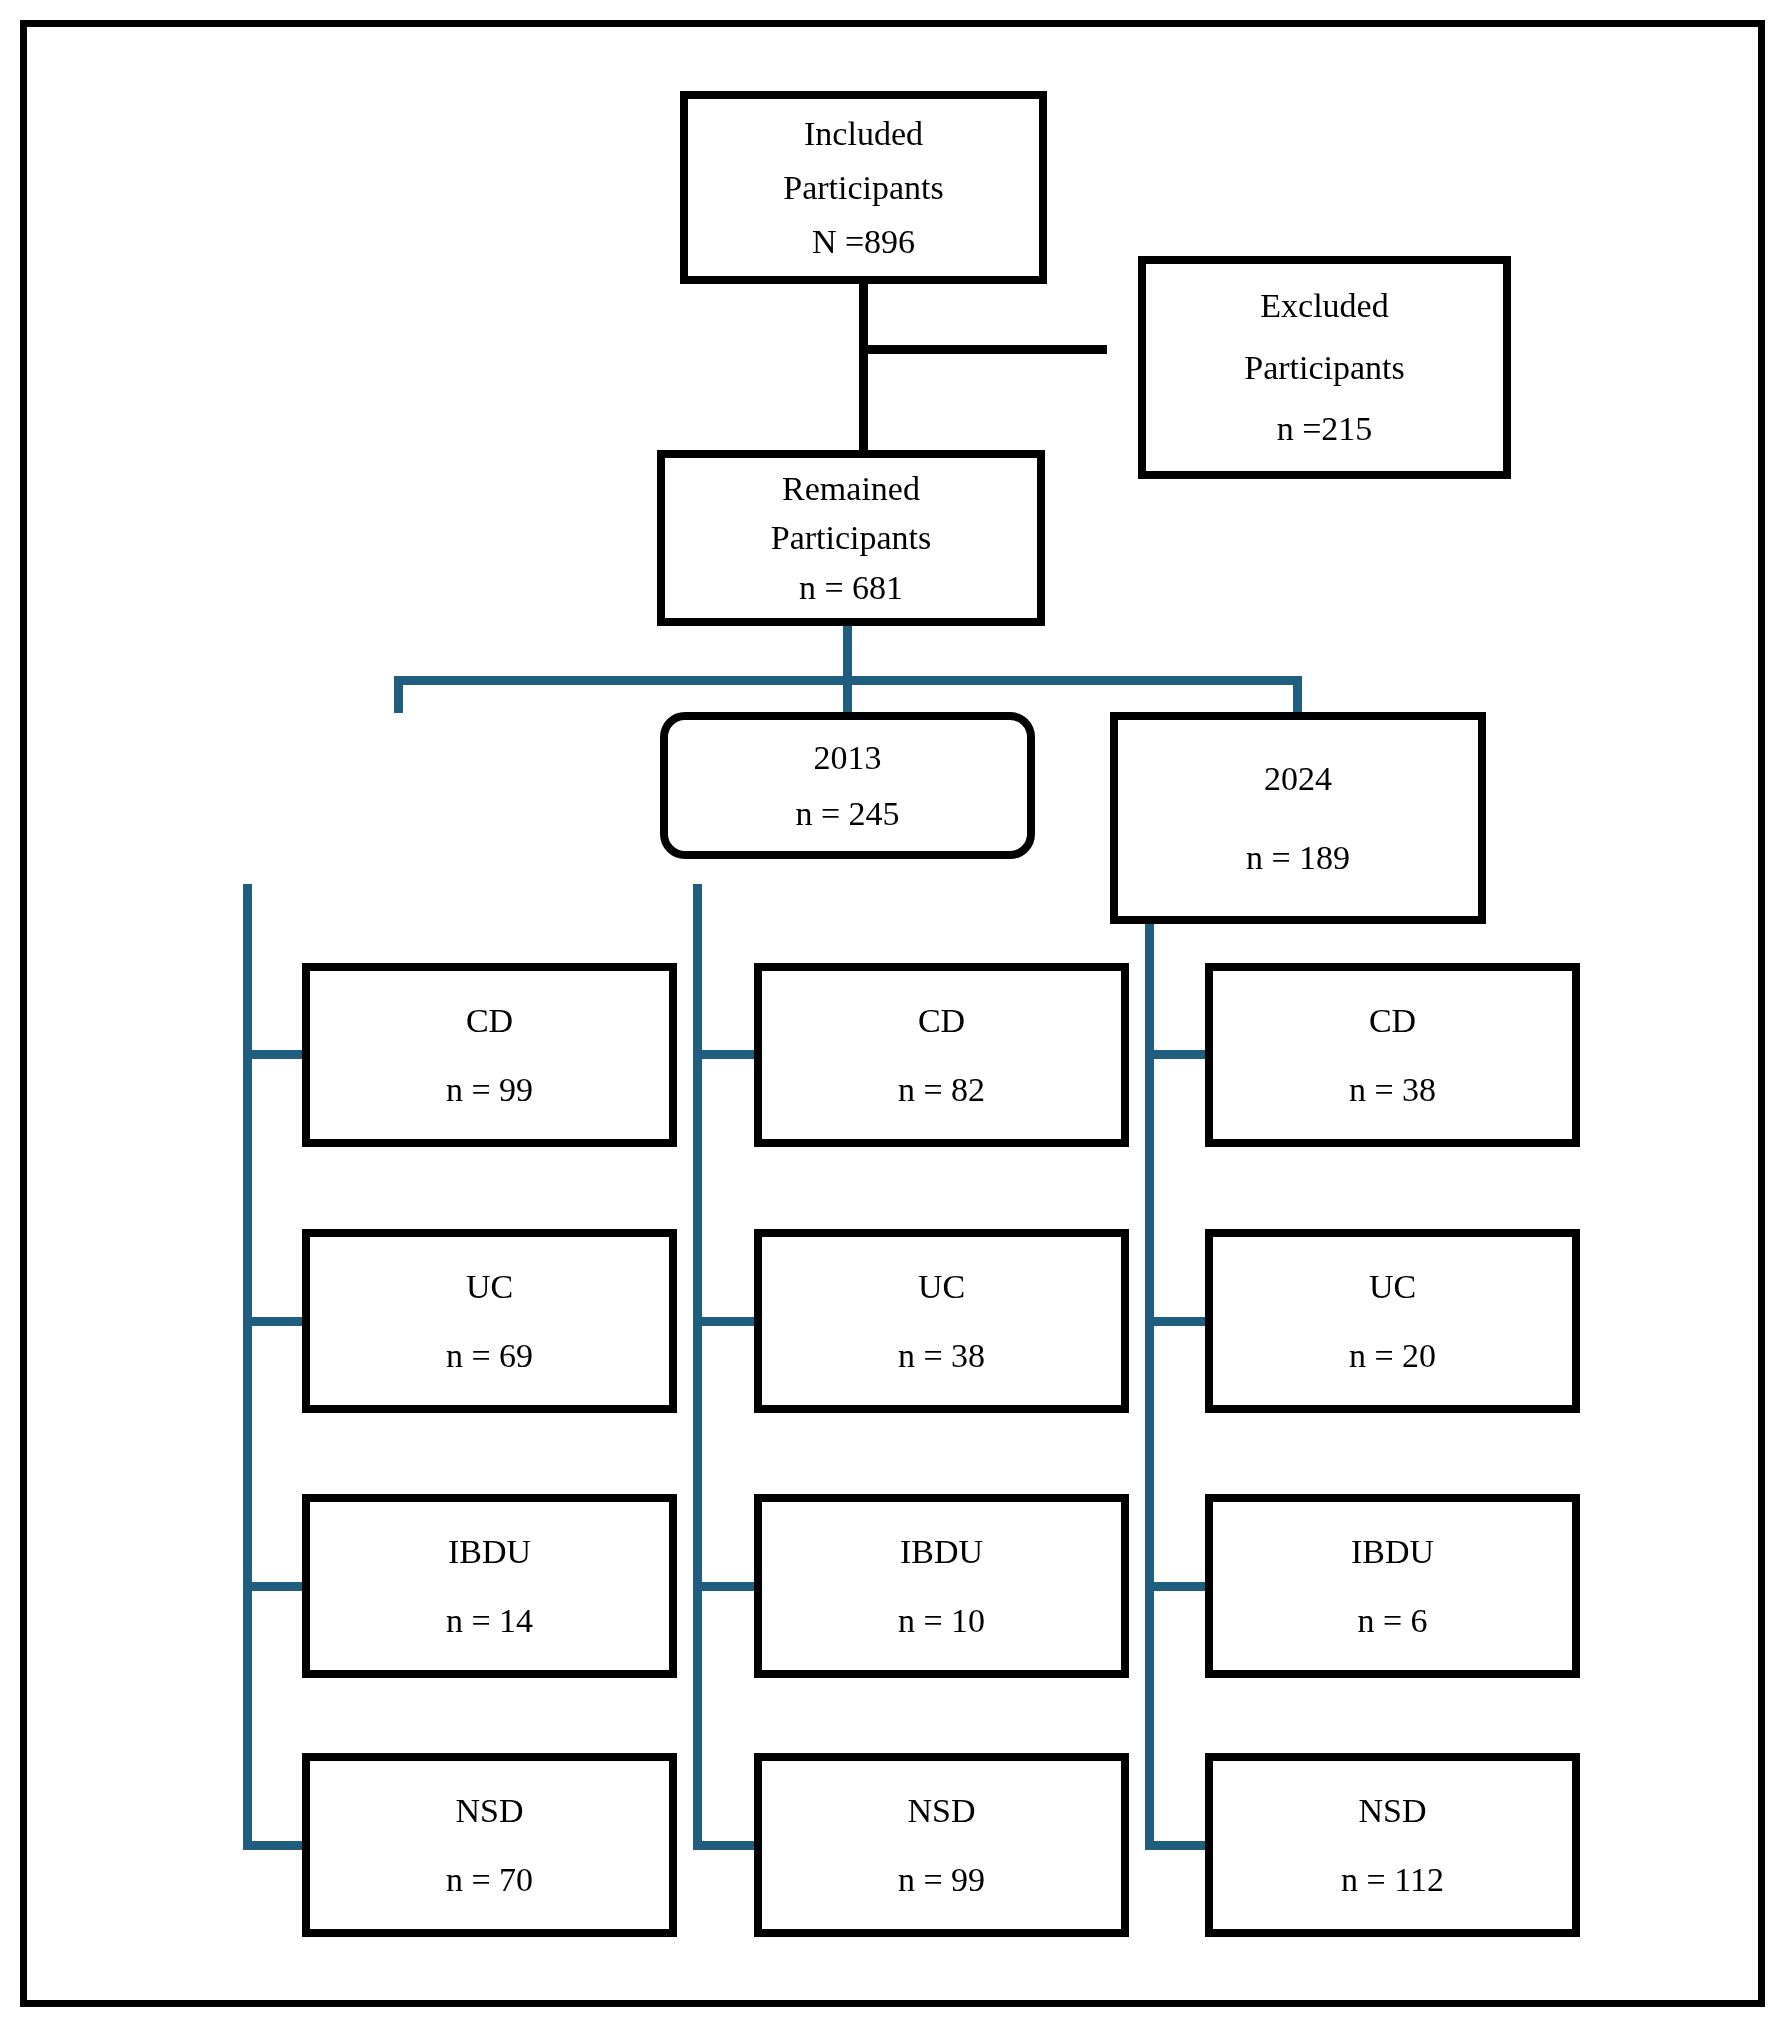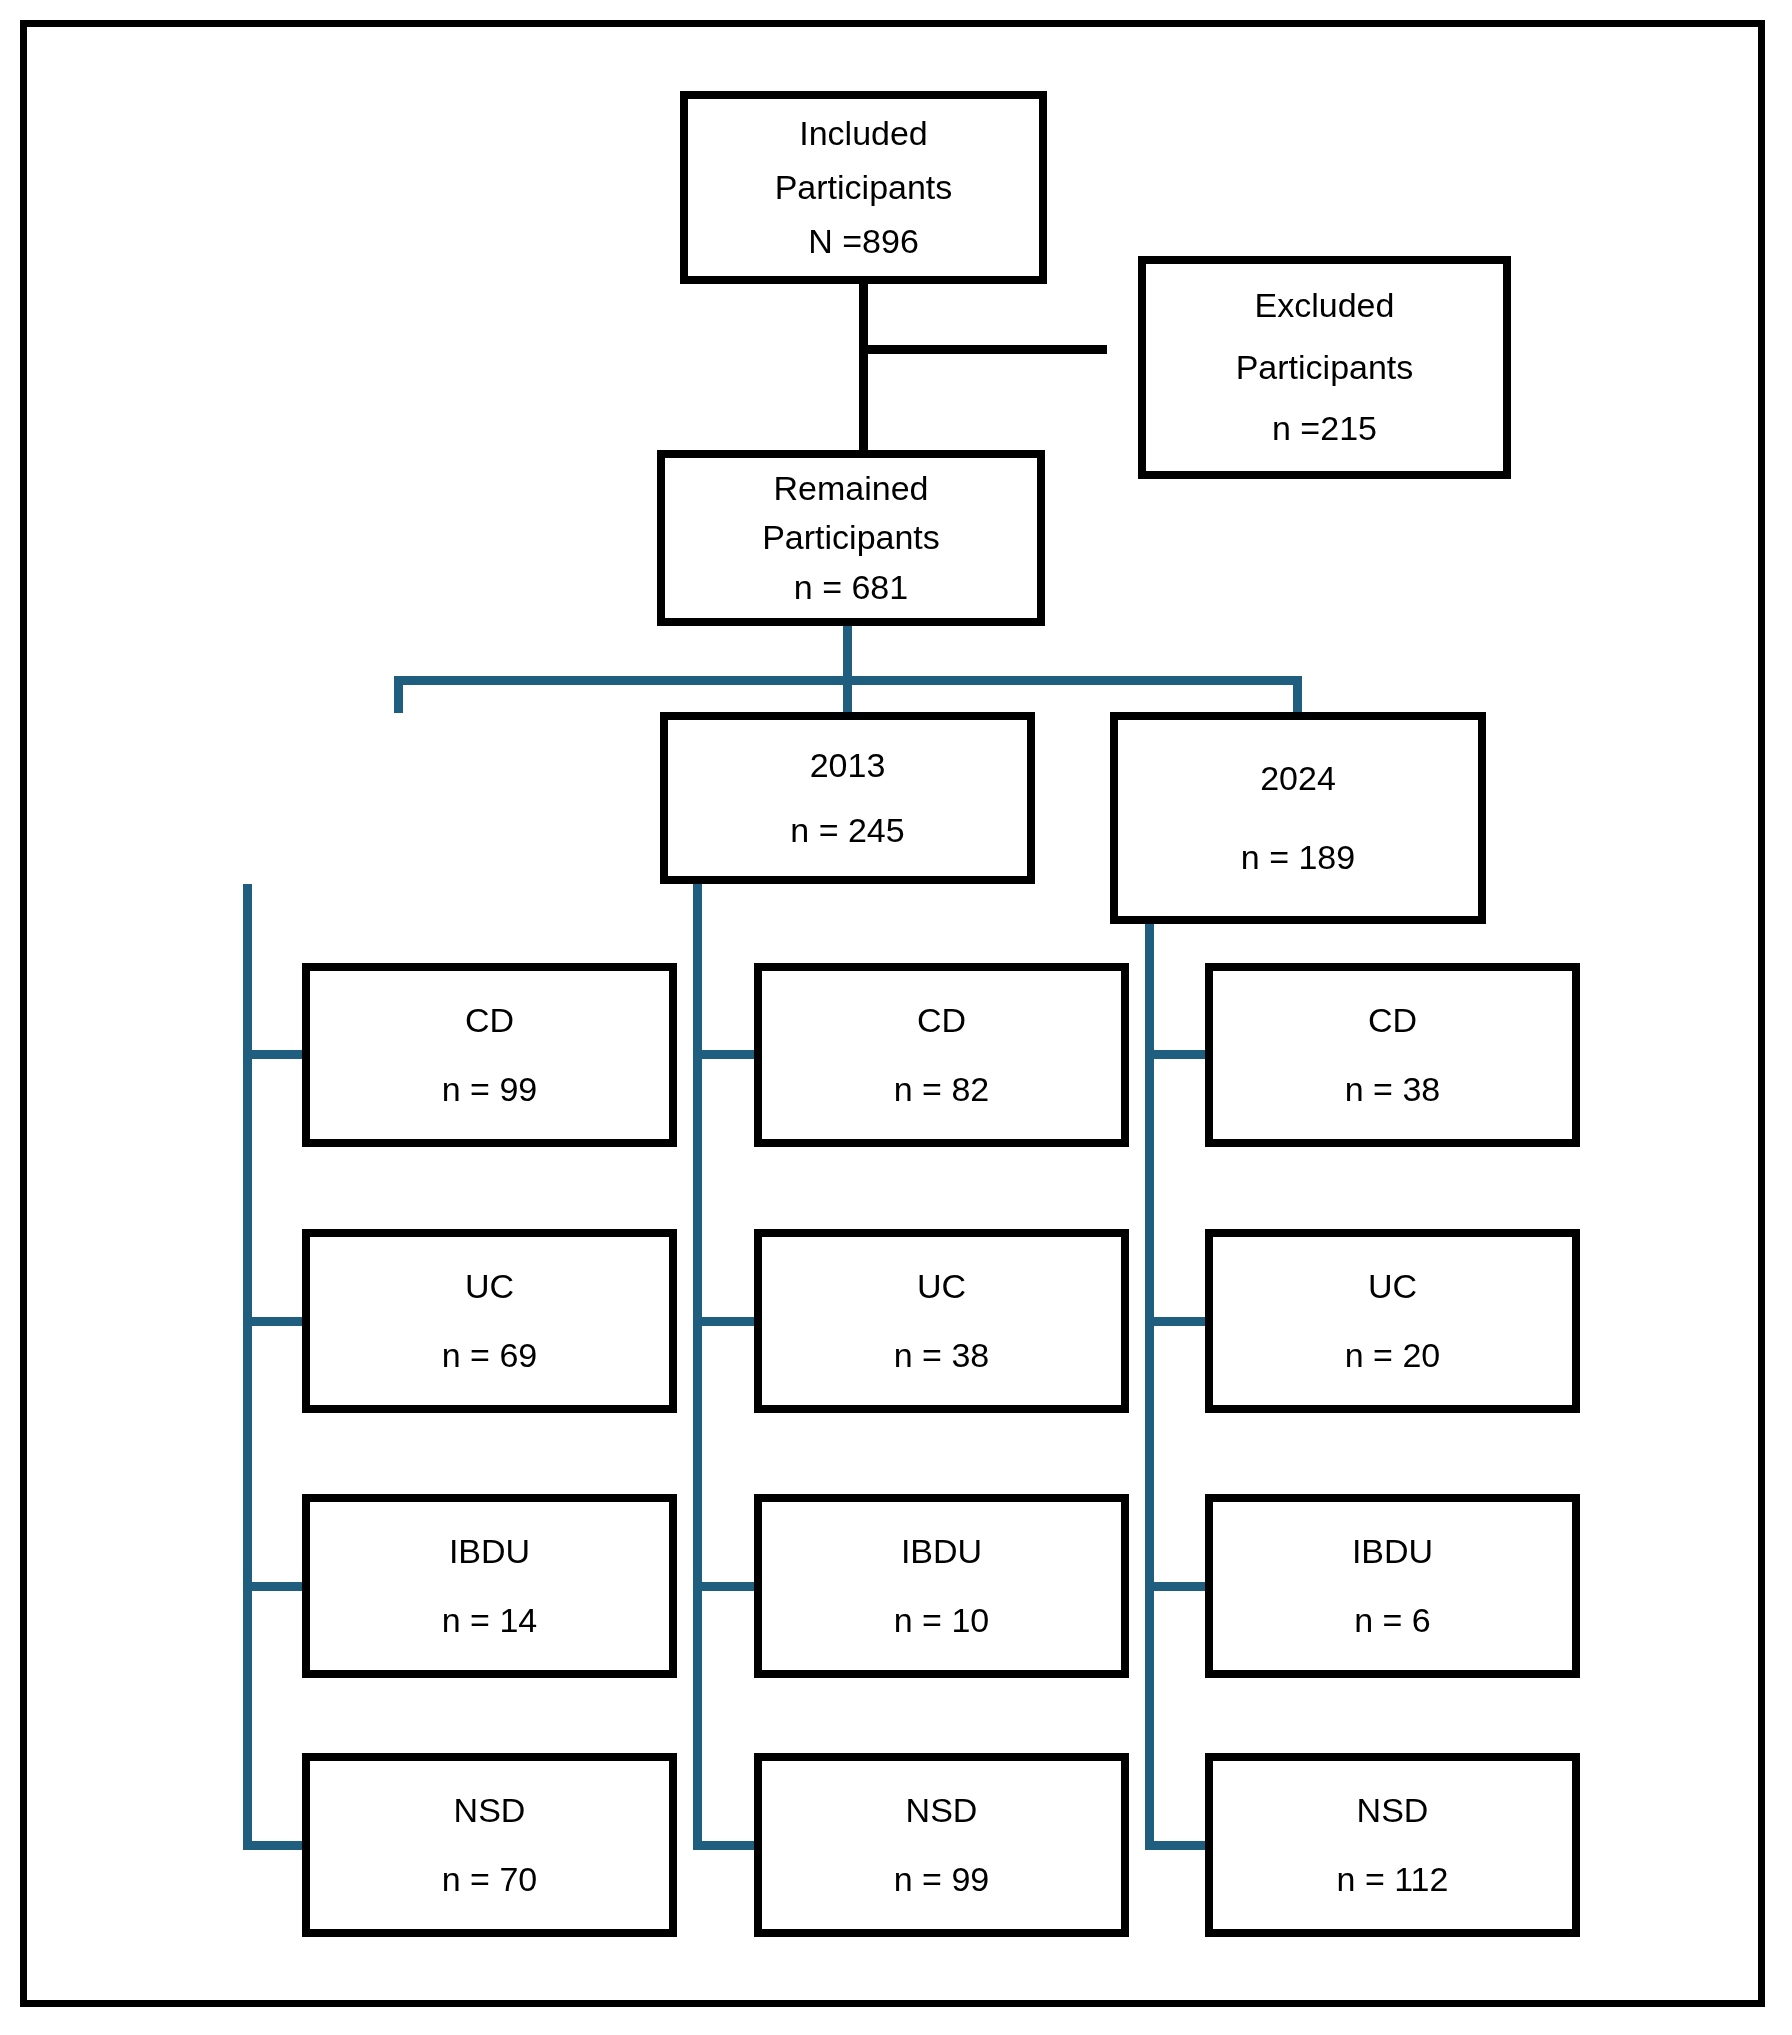--- a/index.html
+++ b/index.html
@@ -31,20 +31,21 @@
     background: #ffffff;
     display: flex;
     flex-direction: column;
     align-items: center;
     justify-content: space-evenly;
     text-align: center;
     font-size: 34px;
     line-height: 1.15;
     color: #000000;
     z-index: 2;
+    font-family: Liberation Serif, serif;
   }
   .conn {
     position: absolute;
     z-index: 1;
   }
   .conn.black { background: var(--connector-black, #000000); }
   .conn.teal  { background: var(--connector-teal, #205E80); }
 </style>
 </head>
 <body>
@@ -92,21 +93,21 @@
     <div>Participants</div>
     <div>n =215</div>
   </div>
 
   <div class="box" style="left:657px; top:450px; width:388px; height:176px;">
     <div>Remained</div>
     <div>Participants</div>
     <div>n = 681</div>
   </div>
 
-  <div class="box" style="left:660px; top:712px; width:375px; height:172px;">
+  <div class="box" style="left:660px; top:712px; width:375px; height:147px;border-radius:25px;">
     <div>2013</div>
     <div>n = 245</div>
   </div>
   <div class="box" style="left:1110px; top:712px; width:376px; height:212px;">
     <div>2024</div>
     <div>n = 189</div>
   </div>
 
   <div class="box" style="left:302px; top:963px; width:375px; height:184px;">
     <div>CD</div>

